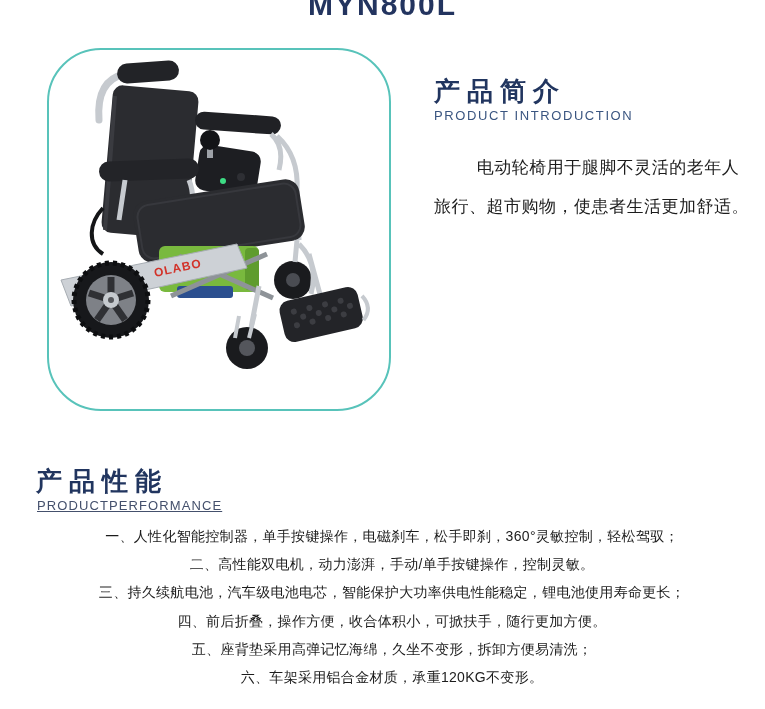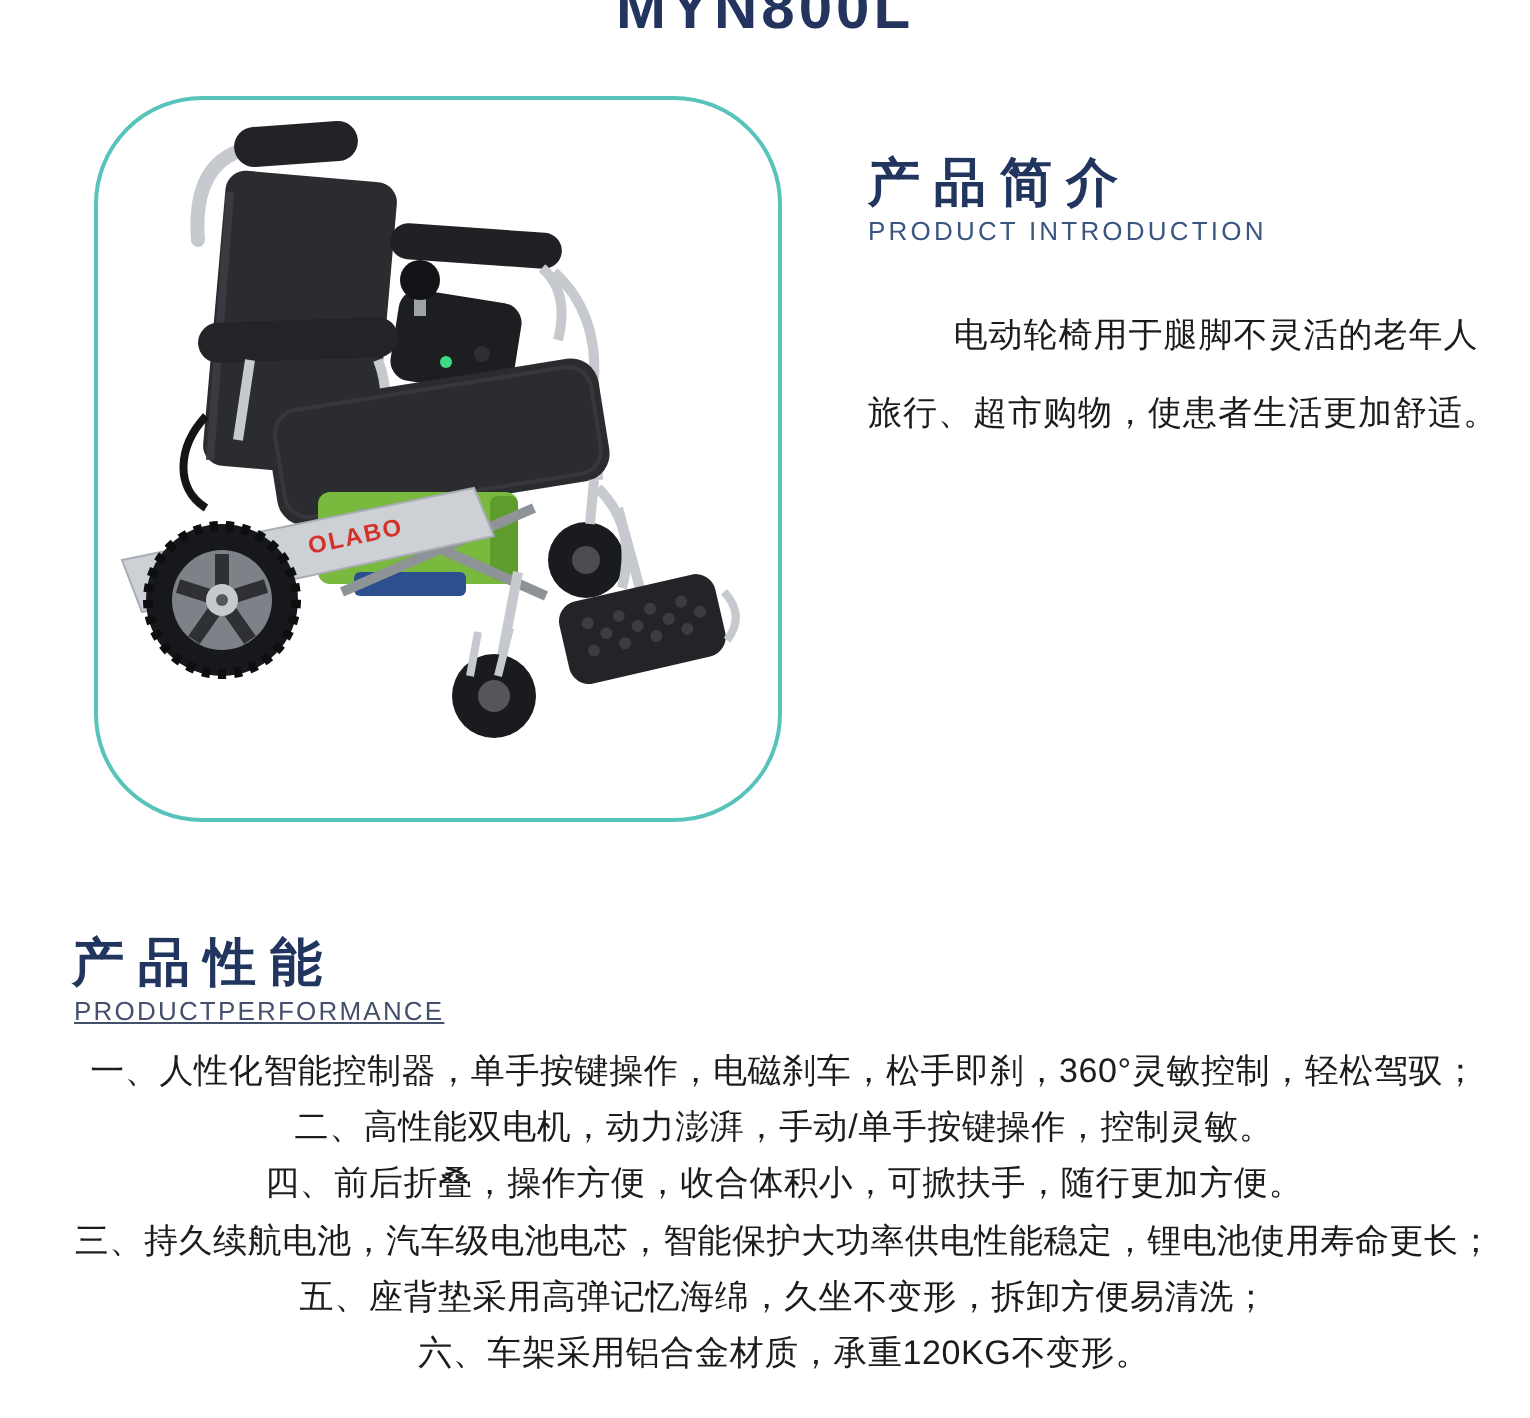--- a/index.html
+++ b/index.html
@@ -35,21 +35,21 @@
     font-size:17px;line-height:38.8px;color:#1c1c1c;white-space:nowrap;
     letter-spacing:0.5px;
   }
   .intro-paragraph .pline.first{padding-left:36px;}
 
   .perf-heading{left:36px;top:466px;}
   .perf-sub{left:37px;top:499px;text-decoration:underline;}
 
   .perf-list{left:37px;top:522px;width:710px;}
   .perf-list .item{
-    font-size:17px;line-height:28.2px;color:#1c1c1c;white-space:nowrap;
+    font-size:14px;line-height:28.2px;color:#1c1c1c;white-space:nowrap;
     letter-spacing:0.3px;
   }
 </style>
 </head>
 <body>
 
 <div class="abs model-title">MYN800L</div>
 
 <div class="abs photo-card">
   <svg width="320" height="340" viewBox="0 0 320 340">
@@ -145,18 +145,18 @@
   </div>
 </div>
 
 <div>
   <div class="abs perf-heading h-cn">产品性能</div>
   <div class="abs perf-sub h-en perf">PRODUCTPERFORMANCE</div>
 
   <div class="abs perf-list">
     <div class="item">一、人性化智能控制器，单手按键操作，电磁刹车，松手即刹，360°灵敏控制，轻松驾驭；</div>
     <div class="item">二、高性能双电机，动力澎湃，手动/单手按键操作，控制灵敏。</div>
+    <div class="item">三、持久续航电池，汽车级电池电芯，智能保护大功率供电性能稳定，锂电池使用寿命更长；</div>
     <div class="item">四、前后折叠，操作方便，收合体积小，可掀扶手，随行更加方便。</div>
-    <div class="item">三、持久续航电池，汽车级电池电芯，智能保护大功率供电性能稳定，锂电池使用寿命更长；</div>
     <div class="item">五、座背垫采用高弹记忆海绵，久坐不变形，拆卸方便易清洗；</div>
     <div class="item">六、车架采用铝合金材质，承重120KG不变形。</div>
   </div>
 </div>
 
 </body></html>

